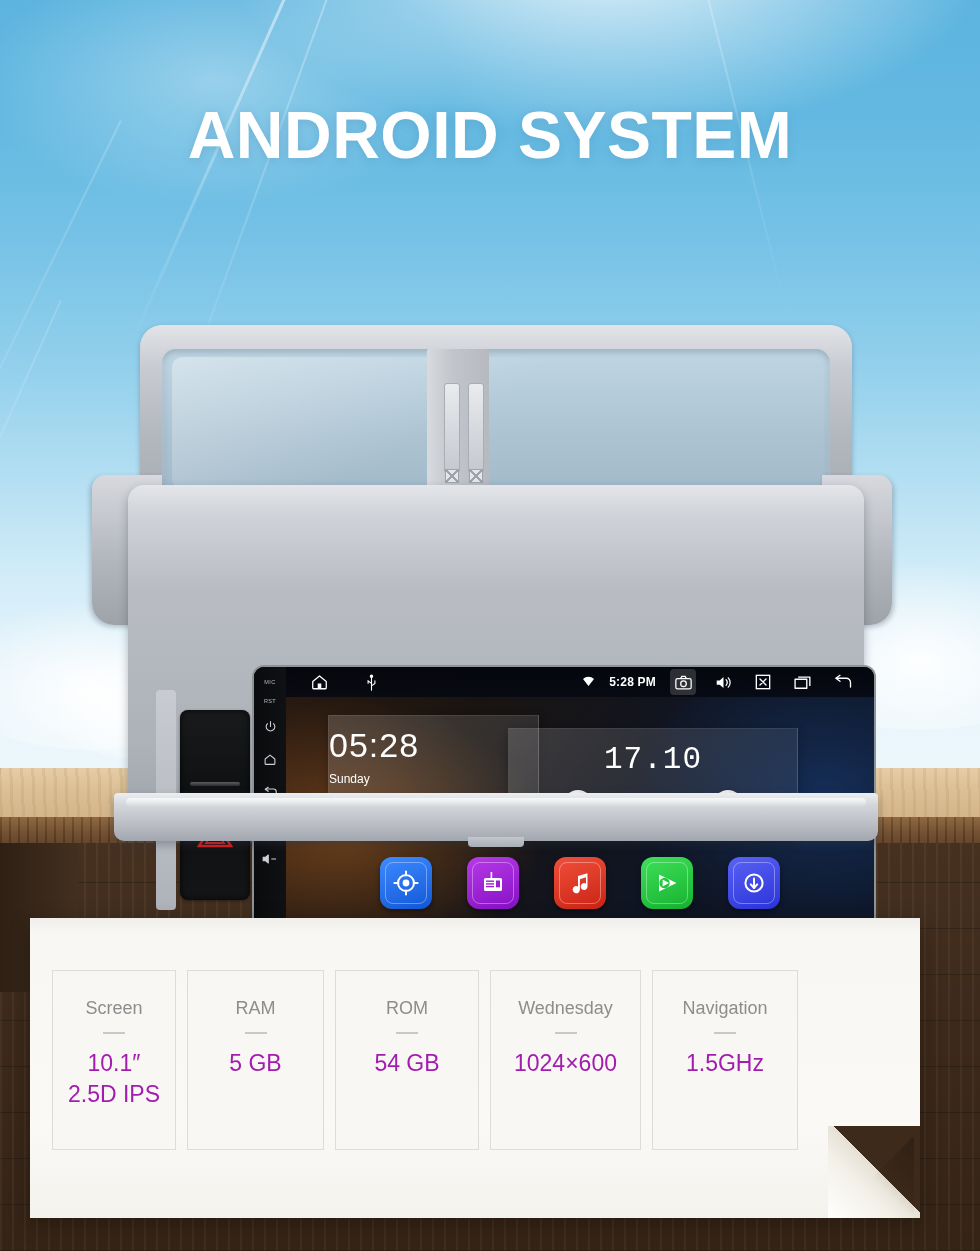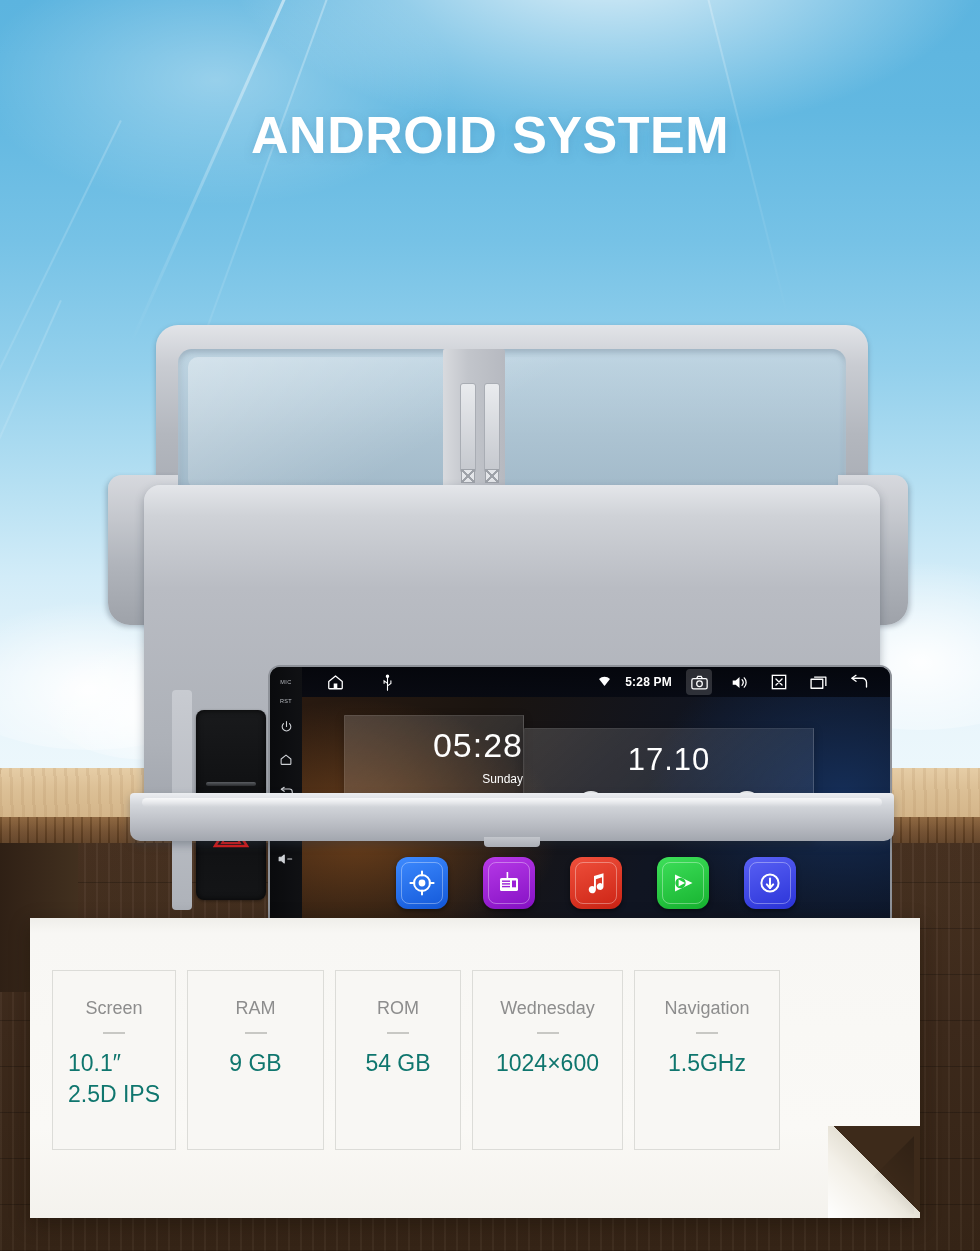--- a/index.html
+++ b/index.html
@@ -85,27 +85,27 @@
     background:linear-gradient(to right,#2f2015,#42301f);
   }
   .unit-shadow{
     position:absolute; left:130px; top:806px; width:720px; height:26px;
     background:radial-gradient(ellipse 360px 14px at 50% 50%, rgba(70,45,20,.5), rgba(70,45,20,0) 72%);
   }
 
   
   .headline {
     position:absolute; left:0; top:100px; width:980px; text-align:center;
-    color:#fff; font-weight:bold; font-size:52px; line-height:70px;
+    color:#fff; font-weight:bold; font-size:66px; line-height:70px;
     letter-spacing:.5px; text-shadow:0 2px 10px rgba(80,140,180,.35);
   }
   .headline .l2 { display:block; }
 
   
-  .unit { position:absolute; left:108px; top:325px; width:800px; height:530px; }
+  .unit { position:absolute; left:92px; top:325px; width:800px; height:530px; }
 
   
   .frame-outer{
     position:absolute; left:48px; top:0; width:712px; height:182px;
     border-radius:22px 22px 6px 6px;
     background:linear-gradient(to bottom,#e2e4e8 0%,#c9ccd2 22%,#b3b7be 60%,#a7abb3 100%);
     box-shadow:0 2px 5px rgba(60,70,85,.35);
   }
   .frame-inner{
     position:absolute; left:22px; top:24px; width:668px; height:146px;
@@ -214,35 +214,35 @@
     display:flex; align-items:center; color:#fff;
   }
   .sb-left{ display:flex; align-items:center; gap:26px; margin-left:20px; }
   .sb-right{ display:flex; align-items:center; gap:14px; margin-left:auto; margin-right:18px; }
   .sb-time{ font-size:12px; font-weight:bold; letter-spacing:.2px; }
   .sb-btn{ display:flex; align-items:center; justify-content:center; width:26px; height:26px; border-radius:4px;}
   .sb-btn.active{ background:rgba(255,255,255,.16); }
 
   
   .w-clock{
-    position:absolute; left:42px; top:48px; width:180px; height:118px;
+    position:absolute; left:42px; top:48px; width:211px; height:118px;
     background:linear-gradient(140deg, rgba(255,255,255,.17), rgba(255,255,255,.07));
     border:1px solid rgba(255,255,255,.13);
-    text-align:right; color:#fff; padding-top:9px;
+    text-align:left; color:#fff; padding-top:9px;
     box-shadow:0 2px 8px rgba(0,0,0,.25);
   }
   .w-clock .time{ font-size:34px; font-weight:300; letter-spacing:1px; line-height:40px;}
   .w-clock .day{ font-size:12px; margin-top:7px;}
   .w-clock .date{ font-size:11px; margin-top:7px;}
 
   .w-radio{
     position:absolute; left:222px; top:61px; width:290px; height:113px;
     background:linear-gradient(140deg, rgba(255,255,255,.16), rgba(255,255,255,.05));
     border:1px solid rgba(255,255,255,.1);
-    color:#fff; box-shadow:0 2px 8px rgba(0,0,0,.25);
+    color:#fff; box-shadow:0 2px 8px rgba(0,0,0,.25);font-family:Liberation Mono, monospace;
   }
   .w-radio .freq{ text-align:center; font-size:31px; font-weight:300; margin-top:13px; letter-spacing:1px;}
   .w-radio .row{ display:flex; align-items:center; justify-content:center; gap:24px; margin-top:13px;}
   .w-radio .band,.w-radio .unit-label{ font-size:14px; }
   .rbtn{
     width:28px; height:28px; border-radius:50%;
     background:radial-gradient(circle at 35% 30%, #fdfdfd, #c9ccd1);
     display:flex; align-items:center; justify-content:center;
     box-shadow:0 1px 3px rgba(0,0,0,.45);
   }
@@ -282,21 +282,21 @@
   .cards{
     position:absolute; left:22px; top:52px; display:flex; gap:11px; align-items:stretch;
   }
   .card{
     border:1px solid #dcdcd8; background:#f8f7f4;
     display:flex; flex-direction:column; align-items:center; justify-content:flex-start;
     padding:26px 10px 20px; height:180px;
   }
   .card .k{ color:#8d8d8d; font-size:18px; line-height:22px; }
   .card .dash{ width:22px; height:2px; background:#c8c8c4; margin:13px 0 14px; }
-  .card .v{ color:#0f766e; font-size:23px; line-height:31px; text-align:left; white-space:pre-line;}
+  .card .v{ color:#a21caf; font-size:23px; line-height:31px; text-align:center; white-space:pre-line;}
 </style>
 </head>
 <body>
 
 <div id="stage">
 
   <div class="sky"></div>
   <div class="sky-glow"></div>
   <div class="sun-streak s1"></div>
   <div class="sun-streak s2"></div>
@@ -546,24 +546,24 @@
         <div class="k">Screen</div>
         <div class="dash"></div>
         <div class="v">10.1″
 2.5D IPS</div>
       </div>
 
 
       <div class="card" style="width:137px">
         <div class="k">RAM</div>
         <div class="dash"></div>
-        <div class="v">9 GB</div>
-      </div>
-
-      <div class="card" style="width:126px">
+        <div class="v">5 GB</div>
+      </div>
+
+      <div class="card" style="width:144px">
         <div class="k">ROM</div>
         <div class="dash"></div>
         <div class="v">54 GB</div>
       </div>
 
       <div class="card" style="width:151px">
         <div class="k">Wednesday</div>
         <div class="dash"></div>
         <div class="v">1024×600</div>
       </div>

